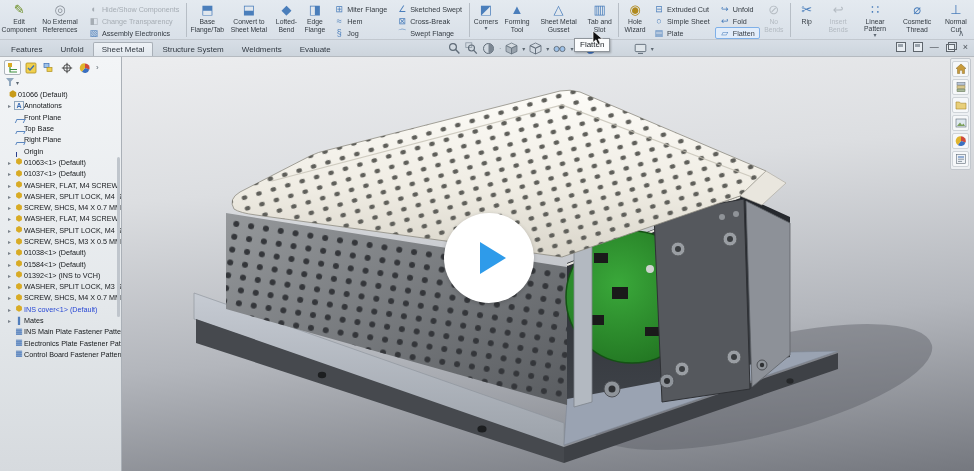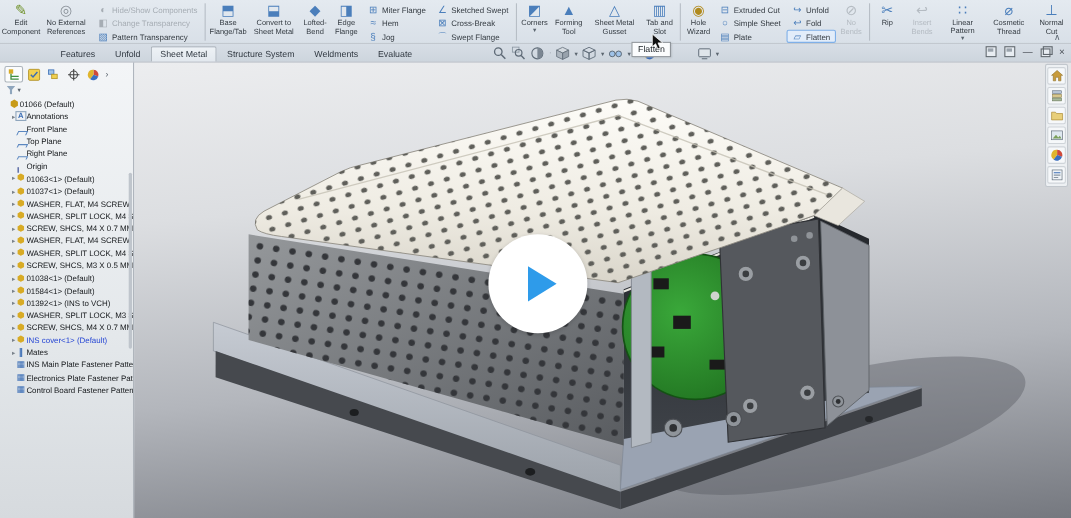--- a/index.html
+++ b/index.html
@@ -27,21 +27,21 @@
   .srow.disabled .sicon, .srow.disabled .slabel { color:#a6adb4; }
   .srow.hovered { background:#e2edfa; border:1px solid #7fb0e8; border-radius:2px; }
   .cb-collapse { position:absolute; right:10px; bottom:1px; font-size:8px; color:#5c6670; }
   .gold { color:#b08a1e !important; }
   .olive { color:#6b8e23 !important; }
   .gray { color:#8a9199 !important; }
 
   
   .tabrow { height:17px; background:linear-gradient(#d7dee6,#cdd5dd);
     border-bottom:1px solid #b5bac0; position:relative; display:flex; align-items:flex-end; }
-  .tabs { display:flex; align-items:flex-end; padding-left:2px;margin-left:44px; }
+  .tabs { display:flex; align-items:flex-end; padding-left:2px; }
   .tab { font-family:inherit; font-size:8px; color:#303841; background:none; border:1px solid transparent;
     border-bottom:none; padding:2px 8px 2px 8px; cursor:default; }
   .tab.active { background:linear-gradient(#eef2f6,#e2e8ee); border-color:#a9b0b8;
     border-radius:2px 2px 0 0; }
   .headsup { position:absolute; left:448px; top:2px; display:flex; align-items:center; gap:4px; }
   .headsup svg { width:13px; height:13px; display:block; }
   .headsup .caret { font-size:6px; color:#5c6670; }
   .headsup .dot { font-size:7px; color:#8a9199; }
   .winctl { position:absolute; right:6px; top:2px; display:flex; align-items:center; gap:7px; }
   .wbox { width:10px; height:10px; border:1px solid #5f666d; position:relative; background:#e8edf2; }
@@ -60,21 +60,21 @@
   .panel-tabs { display:flex; align-items:center; gap:1px; padding:3px 2px 2px 4px; }
   .ptab { width:17px; height:15px; display:flex; align-items:center; justify-content:center;
     border:1px solid transparent; background:none; cursor:default; }
   .ptab.active { background:#fbfcfd; border-color:#aeb5bc; border-radius:2px; }
   .ptab svg { width:12px; height:12px; display:block; }
   .ptab-more { font-size:8px; color:#5c6670; margin-left:2px; background:none; border:none; font-family:inherit; }
   .filter-row { display:flex; align-items:center; gap:2px; padding:1px 4px 3px 6px; }
   .funnel { width:8px; height:8px; background:#8fa6bd;
     clip-path:polygon(0 0,100% 0,62% 45%,62% 100%,38% 100%,38% 45%); }
   .filter-caret { font-size:6px; color:#5c6670; }
-  .tree { font-size:7.2px; color:#14171a;text-align:right; }
+  .tree { font-size:7.2px; color:#14171a; }
   .tree-row { display:flex; align-items:center; height:11.3px; white-space:nowrap; overflow:hidden; padding-left:2px; }
   .tree-row.ind1 { padding-left:8px; }
   .arrow { width:6px; font-size:6px; color:#7b838b; flex:0 0 6px; }
   .ticon { width:10px; flex:0 0 10px; font-size:8px; line-height:10px; text-align:center; }
   .ticon.asm::before { content:"⬢"; color:#c89b18; font-size:9px; }
   .ticon.part::before { content:"⬢"; color:#d8ab25; }
   .ticon.annot::before { content:"A"; color:#3a6db5; font-size:7px; font-weight:bold; border:1px solid #8fa6bd; padding:0 1px; }
   .ticon.plane { position:relative; }
   .ticon.plane::before { content:""; position:absolute; left:1px; top:2px; width:7px; height:5px;
     border:1px solid #5b87c0; transform:skewX(-25deg); }
@@ -126,21 +126,21 @@
       <button class="srow disabled">
         <span class="sicon">◐</span>
         <span class="slabel">Hide/Show Components</span>
       </button>
       <button class="srow disabled">
         <span class="sicon">◧</span>
         <span class="slabel">Change Transparency</span>
       </button>
       <button class="srow">
         <span class="sicon">▧</span>
-        <span class="slabel">Pattern Transparency</span>
+        <span class="slabel">Assembly Electronics</span>
       </button>
     </div>
   </div>
   <div class="vsep"></div>
   <div class="grp">
     <button class="big">
       <span class="bicon">⬒</span>
       <span class="blabel">Base Flange/Tab</span>
     </button>
     <button class="big">
@@ -402,21 +402,21 @@
 
         <div class="tree-row ind1">
           <span class="arrow"></span>
           <span class="ticon plane"></span>
           <span class="tlabel">Front Plane</span>
         </div>
 
         <div class="tree-row ind1">
           <span class="arrow"></span>
           <span class="ticon plane"></span>
-          <span class="tlabel">Top Plane</span>
+          <span class="tlabel">Top Base</span>
         </div>
 
         <div class="tree-row ind1">
           <span class="arrow"></span>
           <span class="ticon plane"></span>
           <span class="tlabel">Right Plane</span>
         </div>
 
         <div class="tree-row ind1">
           <span class="arrow"></span>

